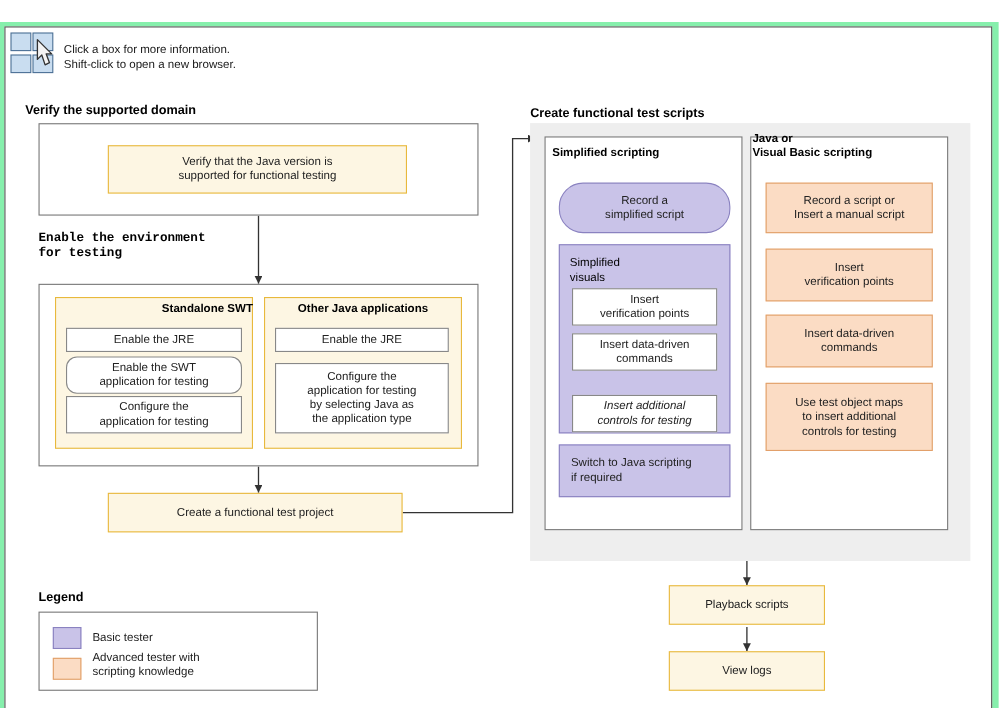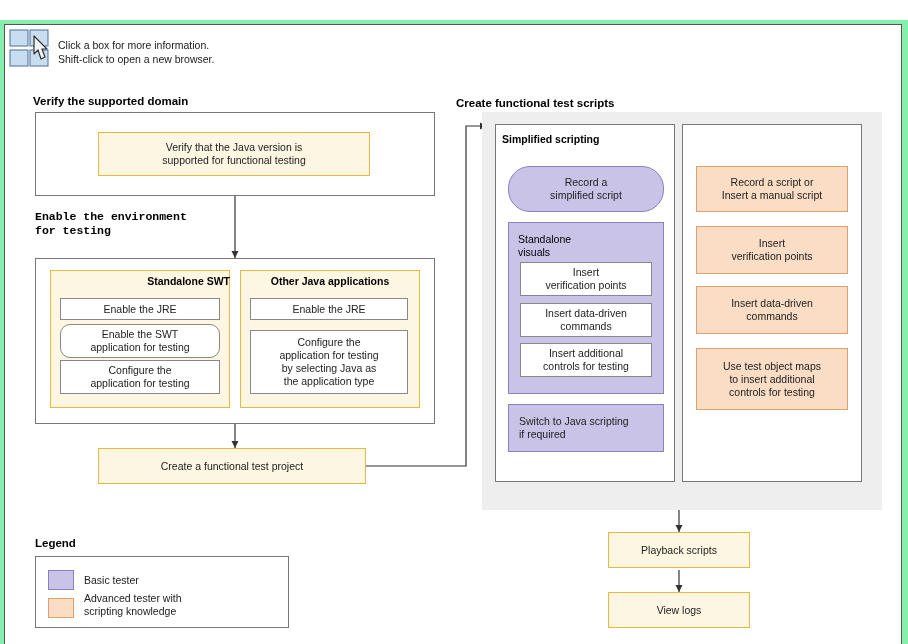--- a/index.html
+++ b/index.html
@@ -166,21 +166,21 @@
 
     <line x1="235" y1="404" x2="235" y2="428" stroke="#333333" stroke-width="1.2" marker-end="url(#arrow)"></line>
 
     <path d="M366 446 L466 446 L466 106 L487 106" fill="none" stroke="#333333" stroke-width="1.2" marker-end="url(#arrow)"></path>
 
     <line x1="679" y1="490" x2="679" y2="512" stroke="#333333" stroke-width="1.2" marker-end="url(#arrow)"></line>
 
     <line x1="679" y1="550" x2="679" y2="572" stroke="#333333" stroke-width="1.2" marker-end="url(#arrow)"></line>
   </svg>
 
-  <div class="section-title" style="left:33px; top:74px;">Verify the supported domain</div>
+  <div class="section-title" style="left:23px; top:74px;">Verify the supported domain</div>
   <div class="plain-box" style="left:35px; top:92px; width:400px; height:84px;"></div>
   <div class="node n-yellow" style="left:98px; top:112px; width:272px; height:44px;">Verify that the Java version is
 supported for functional testing</div>
 
   <div class="section-title" style="left:35px; top:190px;font-family:Liberation Mono, monospace;">Enable the environment
 for testing</div>
   <div class="plain-box" style="left:35px; top:238px; width:400px; height:166px;"></div>
 
   <div class="node n-yellow" style="left:50px; top:250px; width:180px; height:138px; align-items:flex-start;"></div>
   <div class="panel-label" style="left:50px; top:255px; width:180px; text-align:right;">Standalone SWT</div>
@@ -193,43 +193,45 @@
   <div class="node n-yellow" style="left:240px; top:250px; width:180px; height:138px; align-items:flex-start;"></div>
   <div class="panel-label" style="left:240px; top:255px; width:180px; text-align:center;">Other Java applications</div>
   <div class="node n-white" style="left:250px; top:278px; width:158px; height:22px;">Enable the JRE</div>
   <div class="node n-white" style="left:250px; top:310px; width:158px; height:64px;">Configure the
 application for testing
 by selecting Java as
 the application type</div>
 
   <div class="node n-yellow" style="left:98px; top:428px; width:268px; height:36px;">Create a functional test project</div>
 
-  <div class="section-title" style="left:456px; top:76px;">Create functional test scripts</div>
+  <div class="section-title" style="left:482px; top:76px;">Create functional test scripts</div>
   <div class="grey-box" style="left:482px; top:92px; width:400px; height:398px;"></div>
 
   <div class="plain-box" style="left:495px; top:104px; width:180px; height:358px;"></div>
   <div class="panel-label" style="left:502px; top:113px;">Simplified scripting</div>
 
   <div class="node n-purple" style="left:508px; top:146px; width:156px; height:46px;border-radius:22px;">Record a
 simplified script</div>
 
   <div class="node n-purple" style="left:508px; top:202px; width:156px; height:172px; align-items:flex-start;"></div>
-  <div class="panel-label" style="left:518px; top:213px; font-weight:normal;">Standalone
+  <div class="panel-label" style="left:518px; top:213px; font-weight:normal;">Simplified
 visuals</div>
   <div class="node n-white" style="left:520px; top:242px; width:132px; height:34px;">Insert
 verification points</div>
   <div class="node n-white" style="left:520px; top:283px; width:132px; height:34px;">Insert data-driven
 commands</div>
-  <div class="node n-white" style="left:520px; top:323px; width:132px; height:34px;">Insert additional
+  <div class="node n-white" style="left:520px; top:339px; width:132px; height:34px;font-style:italic;">Insert additional
 controls for testing</div>
 
   <div class="node n-purple n-left" style="left:508px; top:384px; width:156px; height:48px;">Switch to Java scripting
 if required</div>
 
   <div class="plain-box" style="left:682px; top:104px; width:180px; height:358px;"></div>
+  <div class="panel-label" style="left:684px; top:100px;">Java or
+Visual Basic scripting</div>
 
   <div class="node n-peach" style="left:696px; top:146px; width:152px; height:46px;">Record a script or
 Insert a manual script</div>
   <div class="node n-peach" style="left:696px; top:206px; width:152px; height:48px;">Insert
 verification points</div>
   <div class="node n-peach" style="left:696px; top:266px; width:152px; height:48px;">Insert data-driven
 commands</div>
   <div class="node n-peach" style="left:696px; top:328px; width:152px; height:62px;">Use test object maps
 to insert additional
 controls for testing</div>

